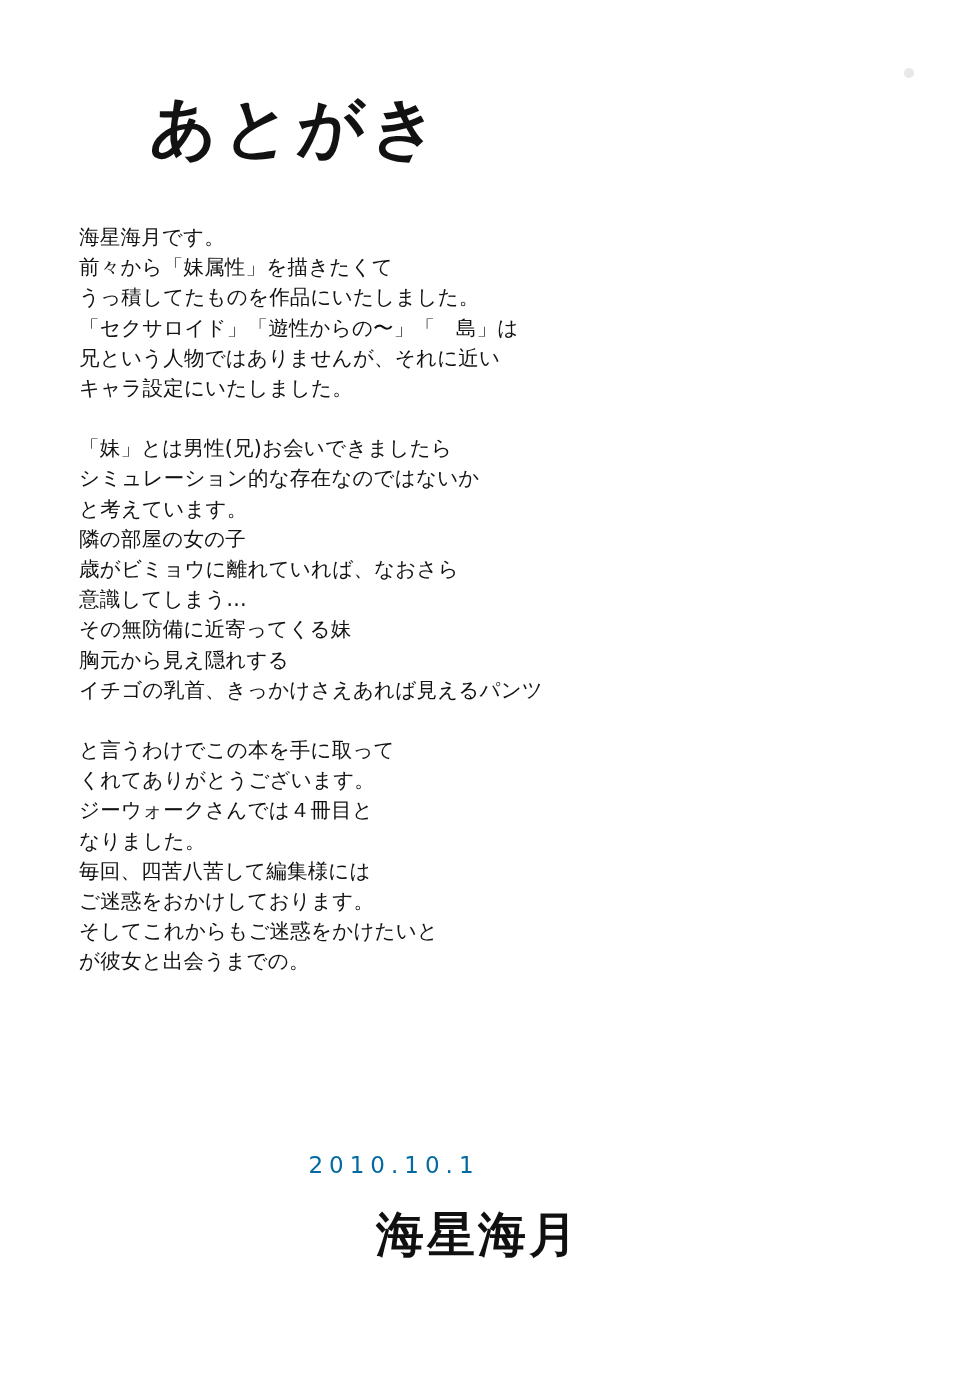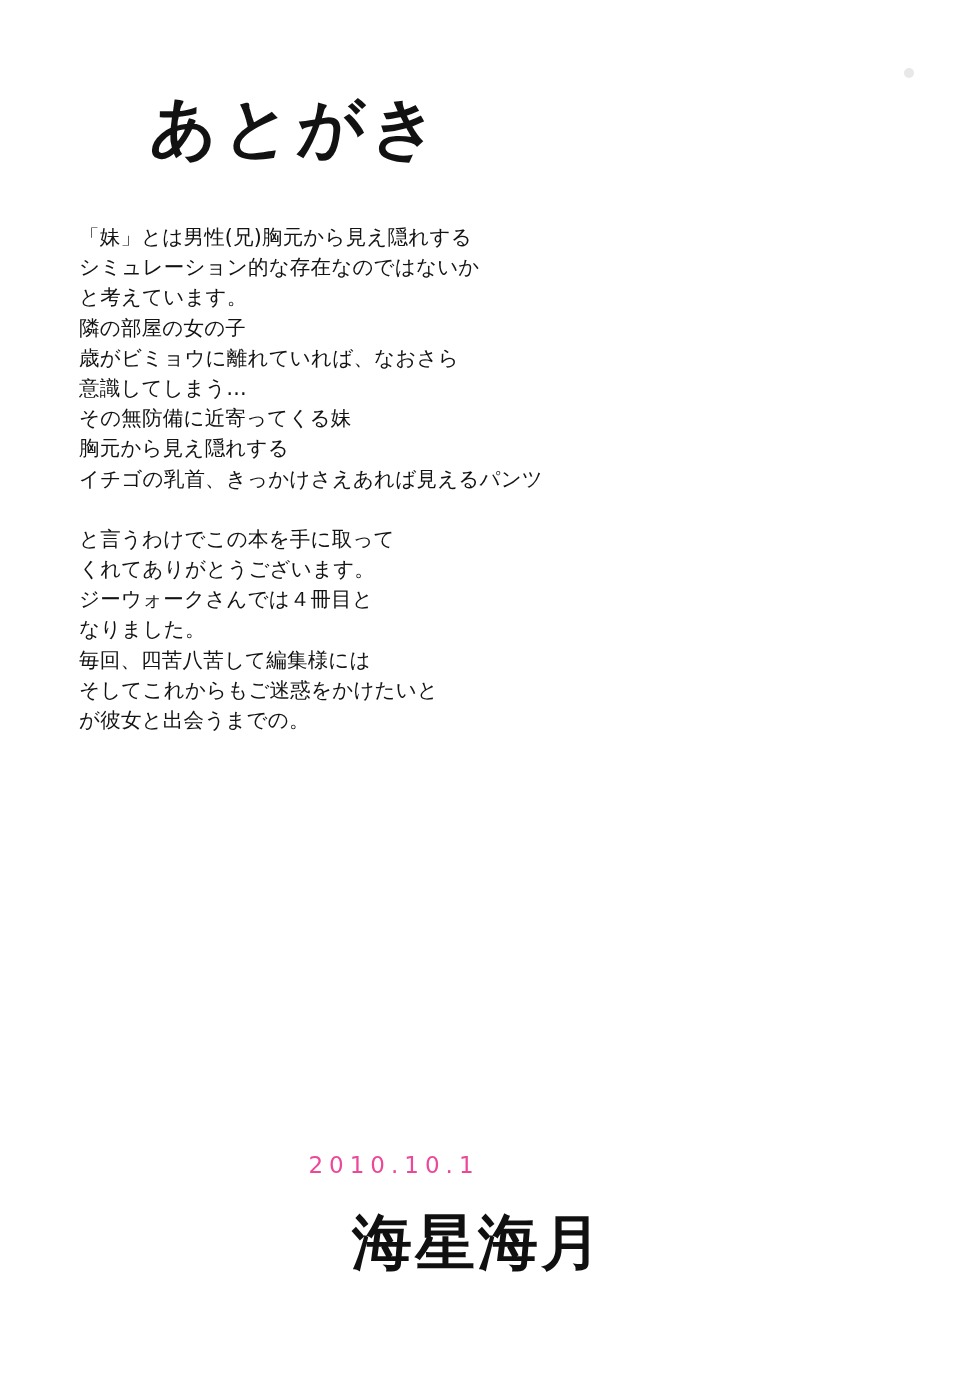--- a/index.html
+++ b/index.html
@@ -56,30 +56,30 @@
   }
   .date-line {
     position: absolute;
     left: 0;
     top: 1152px;
     width: 788px;
     text-align: center;
     font-family: "DejaVu Sans", sans-serif;
     font-size: 23px;
     letter-spacing: 6px;
-    color: #ec4899;
+    color: #0369a1;
   }
   .signature {
     position: absolute;
     left: 0;
     top: 1203px;
     width: 956px;
     text-align: center;
     font-family: "DejaVu Serif", serif;
-    font-size: 60px;
+    font-size: 48px;
     font-weight: bold;
     letter-spacing: 3px;
     color: #101010;
   }
   .corner-mark {
     position: absolute;
     right: 42px;
     top: 68px;
     width: 10px;
     height: 10px;
@@ -91,39 +91,48 @@
 <body>
 
 <div class="page">
 
   <div class="corner-mark"></div>
 
   <div class="afterword-title">あとがき</div>
 
   <div class="body-text">
 
+    <div class="para">
+      <span class="line">海星海月です。</span>
+      <span class="line">前々から「妹属性」を描きたくて</span>
+      <span class="line">うっ積してたものを作品にいたしました。</span>
+      <span class="line">「セクサロイド」「遊性からの〜」「　島」は</span>
+      <span class="line">兄という人物ではありませんが、それに近い</span>
+      <span class="line">キャラ設定にいたしました。</span>
+    </div>
 
     <div class="para">
-      <span class="line">「妹」とは男性(兄)胸元から見え隠れする</span>
+      <span class="line">「妹」とは男性(兄)お会いできましたら</span>
       <span class="line">シミュレーション的な存在なのではないか</span>
       <span class="line">と考えています。</span>
       <span class="line">隣の部屋の女の子</span>
       <span class="line">歳がビミョウに離れていれば、なおさら</span>
       <span class="line">意識してしまう…</span>
       <span class="line">その無防備に近寄ってくる妹</span>
       <span class="line">胸元から見え隠れする</span>
       <span class="line">イチゴの乳首、きっかけさえあれば見えるパンツ</span>
     </div>
 
     <div class="para">
       <span class="line">と言うわけでこの本を手に取って</span>
       <span class="line">くれてありがとうございます。</span>
       <span class="line">ジーウォークさんでは４冊目と</span>
       <span class="line">なりました。</span>
       <span class="line">毎回、四苦八苦して編集様には</span>
+      <span class="line">ご迷惑をおかけしております。</span>
       <span class="line">そしてこれからもご迷惑をかけたいと</span>
       <span class="line">が彼女と出会うまでの。</span>
     </div>
 
   </div>
 
   <div class="date-line">2010.10.1</div>
 
   <div class="signature">海星海月</div>
 

